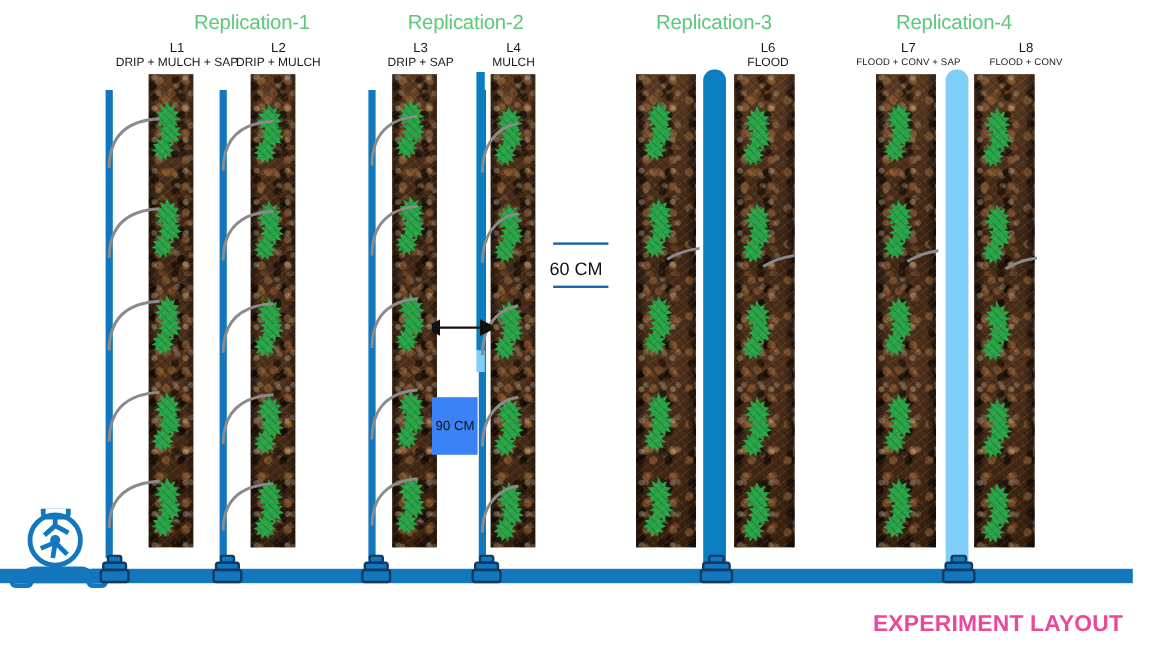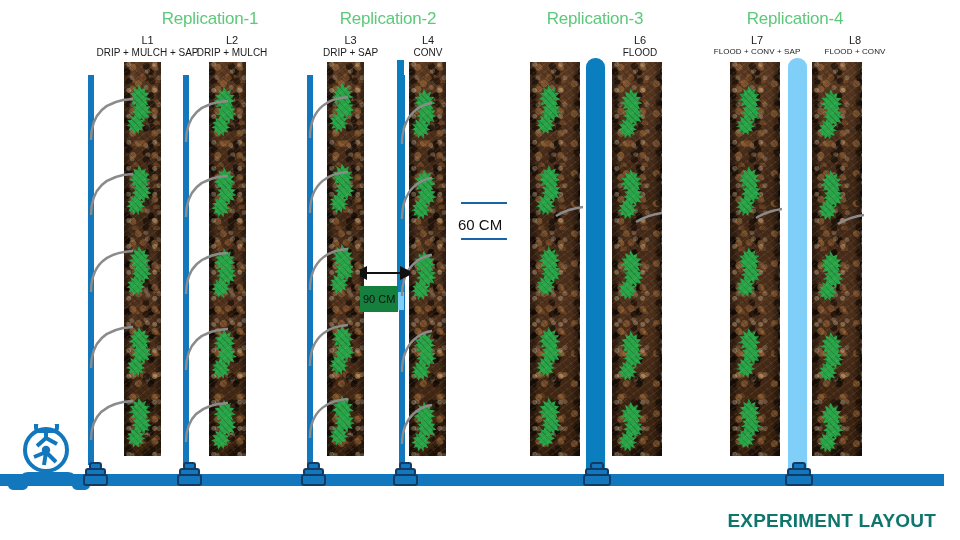--- a/index.html
+++ b/index.html
@@ -72,27 +72,27 @@
   .bed .plants { position: absolute; inset: 0; }
 
   
   .drip-riser { position: absolute; background: #1277bd; }
   .channel    { position: absolute; }
   .main-pipe  { position: absolute; background: #1277bd; }
 
   
   .dim-line   { position: absolute; background: #1764a8; height: 2px; }
   .dim-label  { position: absolute; font-size: 15px; color: #111; white-space: nowrap; }
-  .dim-label.boxed { background: #15803d; padding: 7px 3px; font-size: 11px; }
+  .dim-label.boxed { background: #3b82f6; padding: 18px 3px; font-size: 11px; margin-top: 45px; }
 
   
   #footer-title {
     position: absolute;
     right: 24px; bottom: 8px;
-    font-size: 19px; font-weight: bold; color: #0f766e;
+    font-size: 19px; font-weight: bold; color: #ec4899;
     letter-spacing: 0.2px; white-space: nowrap; margin-left: 12px;
   }
 </style>
 </head>
 <body>
 
 <div id="stage">
 
   <div class="rep-title" style="left:140px; top:9px; width:140px;">Replication-1</div>
   <div class="rep-title" style="left:318px; top:9px; width:140px;">Replication-2</div>
@@ -106,21 +106,21 @@
   <div class="plot-label" style="left:182px; top:34px; width:100px;">
     <span class="code">L2</span>
     <span class="treat">DRIP + MULCH</span>
   </div>
   <div class="plot-label" style="left:303px; top:34px; width:95px;">
     <span class="code">L3</span>
     <span class="treat">DRIP + SAP</span>
   </div>
   <div class="plot-label" style="left:388px; top:34px; width:80px;">
     <span class="code">L4</span>
-    <span class="treat">CONV</span>
+    <span class="treat">MULCH</span>
   </div>
   <div class="plot-label" style="left:600px; top:34px; width:80px;">
     <span class="code">L6</span>
     <span class="treat">FLOOD</span>
   </div>
   <div class="plot-label small" style="left:702px; top:34px; width:110px;">
     <span class="code">L7</span>
     <span class="treat">FLOOD + CONV + SAP</span>
   </div>
   <div class="plot-label small" style="left:805px; top:34px; width:100px;">

